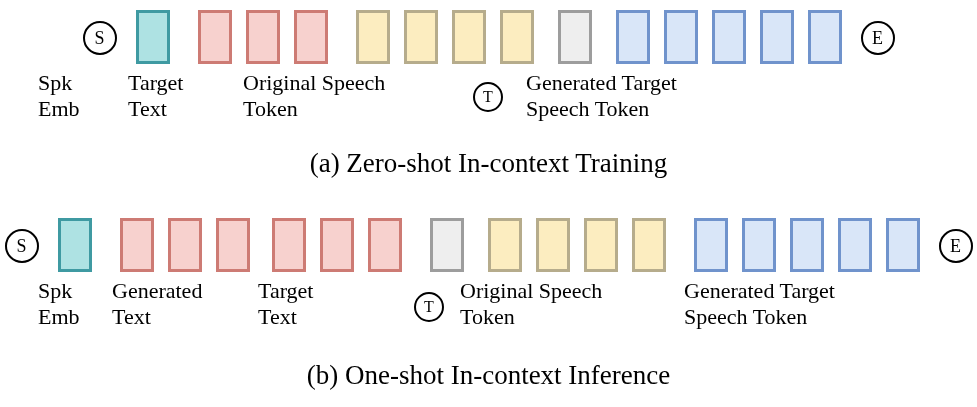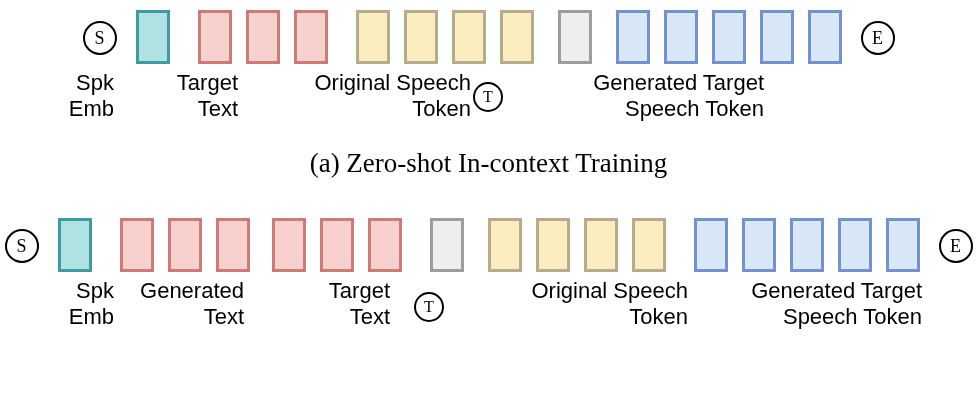--- a/index.html
+++ b/index.html
@@ -86,23 +86,23 @@
   .labels {
     position: relative;
     height: 62px;
     font-size: 22px;
     line-height: 1.16;
     text-align: center;
   }
   .lbl {
     position: absolute;
     top: 0;
-    text-align: right;
+    text-align: left;
     white-space: nowrap;
-    font-family: Liberation Sans, sans-serif;
+    font-family: Liberation Serif, serif;
   }
   .lbl .l2 { display: block; }
 
   .marker-inline {
     position: absolute;
     width: 30px;
     height: 30px;
     border: 2.5px solid #000000;
     border-radius: 50%;
     display: flex;
@@ -266,15 +266,16 @@
         <span>Original Speech</span>
         <span class="l2">Token</span>
       </div>
 
       <div class="lbl" style="left:684px; width:238px;">
         <span>Generated Target</span>
         <span class="l2">Speech Token</span>
       </div>
     </div>
 
+    <div class="caption" style="top:152px;">(b) One-shot In-context Inference</div>
   </div>
 
 </div>
 
 </body></html>

